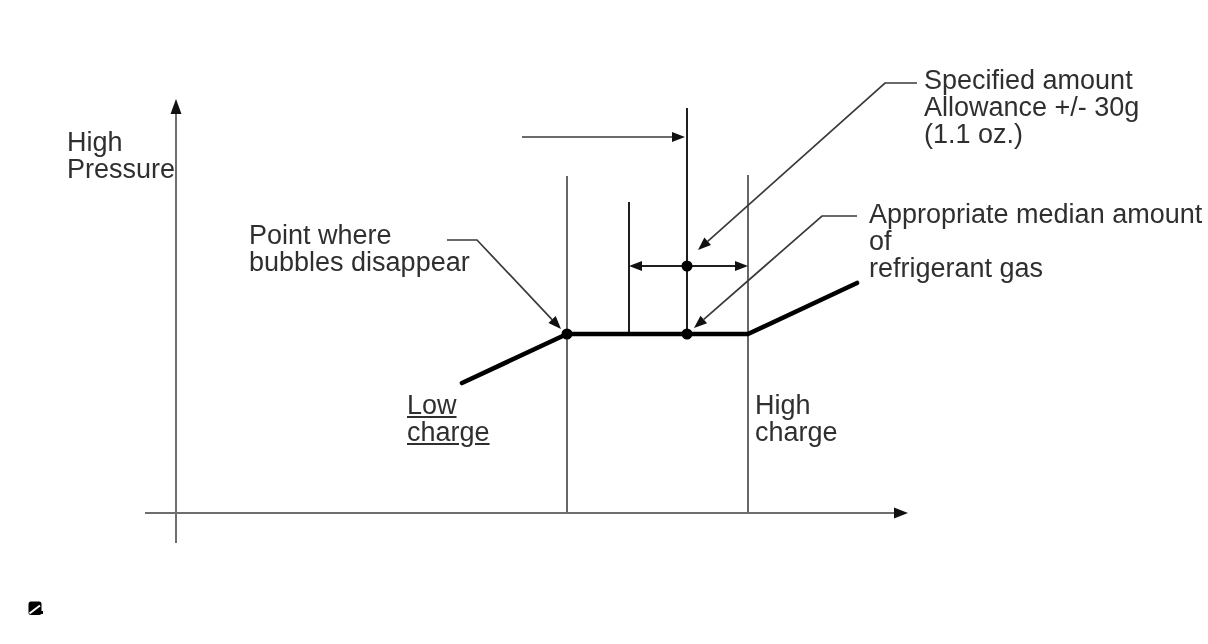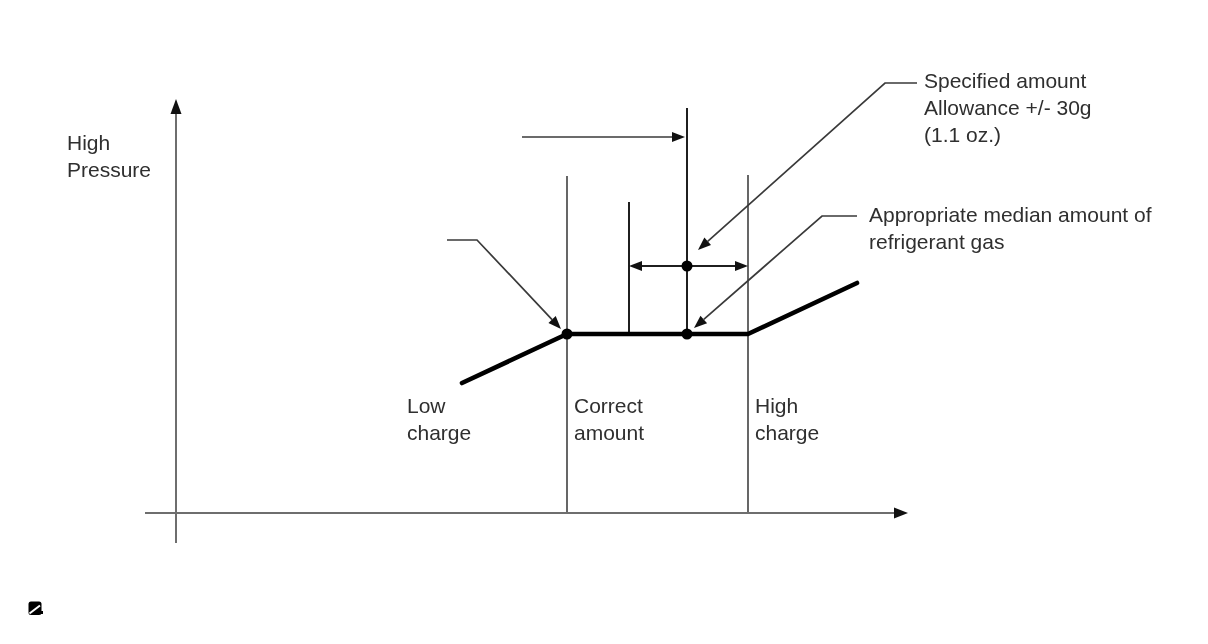--- a/index.html
+++ b/index.html
@@ -7,21 +7,21 @@
     position: relative;
     width: 1208px;
     height: 644px;
     background: #ffffff;
     overflow: hidden;
     font-family: "Liberation Sans", "DejaVu Sans", sans-serif;
   }
   #diagram-svg { position: absolute; left: 0; top: 0; }
   .label {
     position: absolute;
-    font-size: 21px;
+    font-size: 27px;
     line-height: 27px;
     color: #2f2f2f;
     white-space: pre-line;
   }
   .figure-icon {
     position: absolute;
     left: 28px;
     top: 601px;
     width: 15px;
     height: 16px;
@@ -55,30 +55,30 @@
       <polyline points="642,266 735,266" fill="none" stroke="#1f1f1f" stroke-width="2.2"></polyline>
       <polyline points="462,383 567,334 748,334 857,283" fill="none" stroke="#000000" stroke-width="4.6" stroke-linejoin="round" stroke-linecap="round"></polyline>
       <circle cx="567" cy="334" r="5.5" fill="#000000"></circle>
       <circle cx="687" cy="266" r="5.5" fill="#000000"></circle>
       <circle cx="687" cy="334" r="5.5" fill="#000000"></circle>
     </svg>
 
   <div class="label" style="left:67px;  top:129px;">High
 Pressure</div>
 
+  <div class="label" style="left:249px; top:222px;">Point where
+bubbles disappear</div>
   <div class="label" style="left:924px; top:67px;">Specified amount
 Allowance +/- 30g
 (1.1 oz.)</div>
   <div class="label" style="left:869px; top:201px;">Appropriate median amount of
 refrigerant gas</div>
 
-  <div class="label" style="left:407px; top:392px;">Low
+  <div class="label" style="left:407px; top:392px;text-decoration:underline;">Low
 charge</div>
-  <div class="label" style="left:574px; top:392px;">Correct
-amount</div>
   <div class="label" style="left:755px; top:392px;">High
 charge</div>
 
   <div class="figure-icon">
     <svg width="15" height="16" viewBox="0 0 15 16">
       <rect x="0.5" y="0.5" width="13" height="13.5" rx="2.5" fill="#000"></rect>
       <line x1="1.5" y1="12.5" x2="12" y2="4.5" stroke="#fff" stroke-width="2"></line>
       <rect x="12.5" y="10" width="2.5" height="3" fill="#000"></rect>
     </svg>
   </div>

